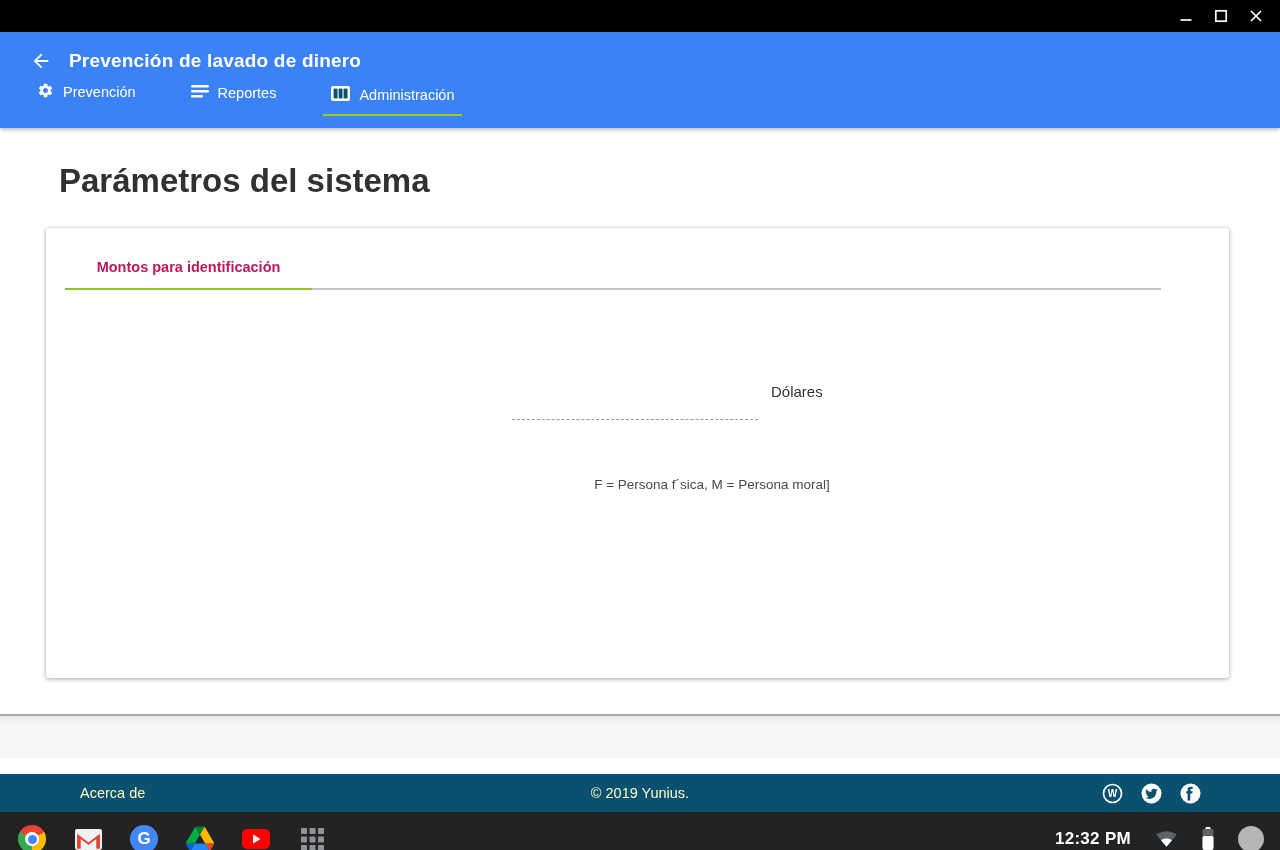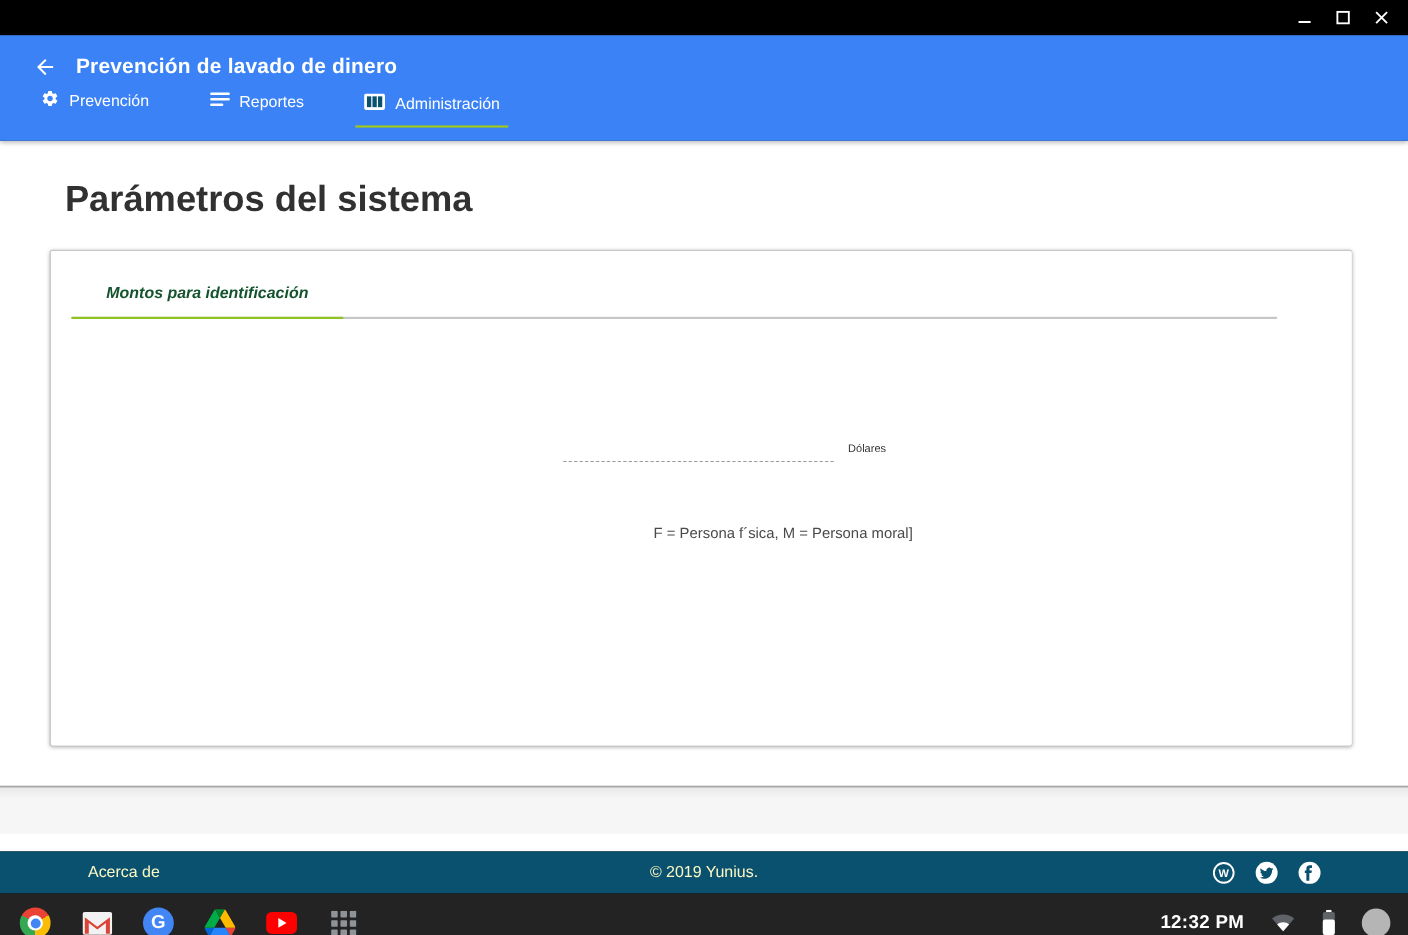--- a/index.html
+++ b/index.html
@@ -18,24 +18,24 @@
   .tabs { display:flex; align-items:flex-end; padding-left:29px; height:40px; }
   .tab { display:flex; align-items:center; gap:9px; font-size:14.5px; color:#fff; padding:0 8px 12px 8px; margin-right:39px; border-bottom:2px solid transparent; cursor:pointer; }
   .tab.active { border-bottom:2px solid #9dc91d; padding-bottom:10px; }
 
   
   .main { height:646px; display:flex; flex-direction:column; flex:0 0 auto; background:#fff; }
   .content { height:586px; background:#fff; position:relative; }
   .page-title { font-size:33px; line-height:40px; font-weight:bold; color:#313131; padding:33px 0 0 59px; }
   .card { position:relative; margin:27px 46px 0 46px; width:1183px; height:450px; background:#fff; border-radius:2px; box-shadow:0 1px 4px rgba(0,0,0,.35), 0 0 1px rgba(0,0,0,.2); }
   .card-tabs-divider { position:absolute; left:19px; width:1096px; top:60px; height:2px; background:#c6c6c6; }
-  .card-tab { position:absolute; left:19px; top:0; width:247px; height:62px; display:flex; align-items:flex-end; justify-content:center; padding-bottom:13px; font-size:14.5px; font-weight:bold; color:#14532d; border-bottom:2px solid #8fc31f; z-index:2; cursor:pointer;font-style:italic; }
+  .card-tab { position:absolute; left:19px; top:0; width:247px; height:62px; display:flex; align-items:flex-end; justify-content:center; padding-bottom:13px; font-size:14.5px; font-weight:bold; color:#be185d; border-bottom:2px solid #8fc31f; z-index:2; cursor:pointer; }
   .amount-row { position:absolute; left:466px; top:389px; top:164px; height:28px; display:flex; align-items:flex-end; }
   .dashed-input { width:246px; height:26px; border:none; border-bottom:1px dashed #9b9b9b; background:transparent; outline:none; font-size:14px; color:#333; }
-  .unit-label { margin-left:13px; margin-bottom:6px; font-size:10px; color:#333; }
+  .unit-label { margin-left:13px; margin-bottom:20px; font-size:15px; color:#333; }
   .help-text { position:absolute; left:466px; top:249px; width:400px; text-align:center; font-size:13.5px; line-height:16px; color:#4a4a4a; }
 
   .prefooter { height:44px; border-top:2px solid #a9a9a9; background:linear-gradient(#e9e9e9, #f6f6f6 10px); }
 
   
   .footer { height:38px; background:#0a5170; color:#fef9c3; display:flex; align-items:center; position:relative; flex:0 0 auto; font-size:14.5px; }
   .footer-about { margin-left:80px; cursor:pointer; }
   .footer-copy { position:absolute; left:0; right:0; text-align:center; pointer-events:none; }
   .footer-social { margin-left:auto; margin-right:79px; display:flex; gap:18px; align-items:center; }
   .social-btn { width:21px; height:21px; display:flex; align-items:center; justify-content:center; cursor:pointer; }

